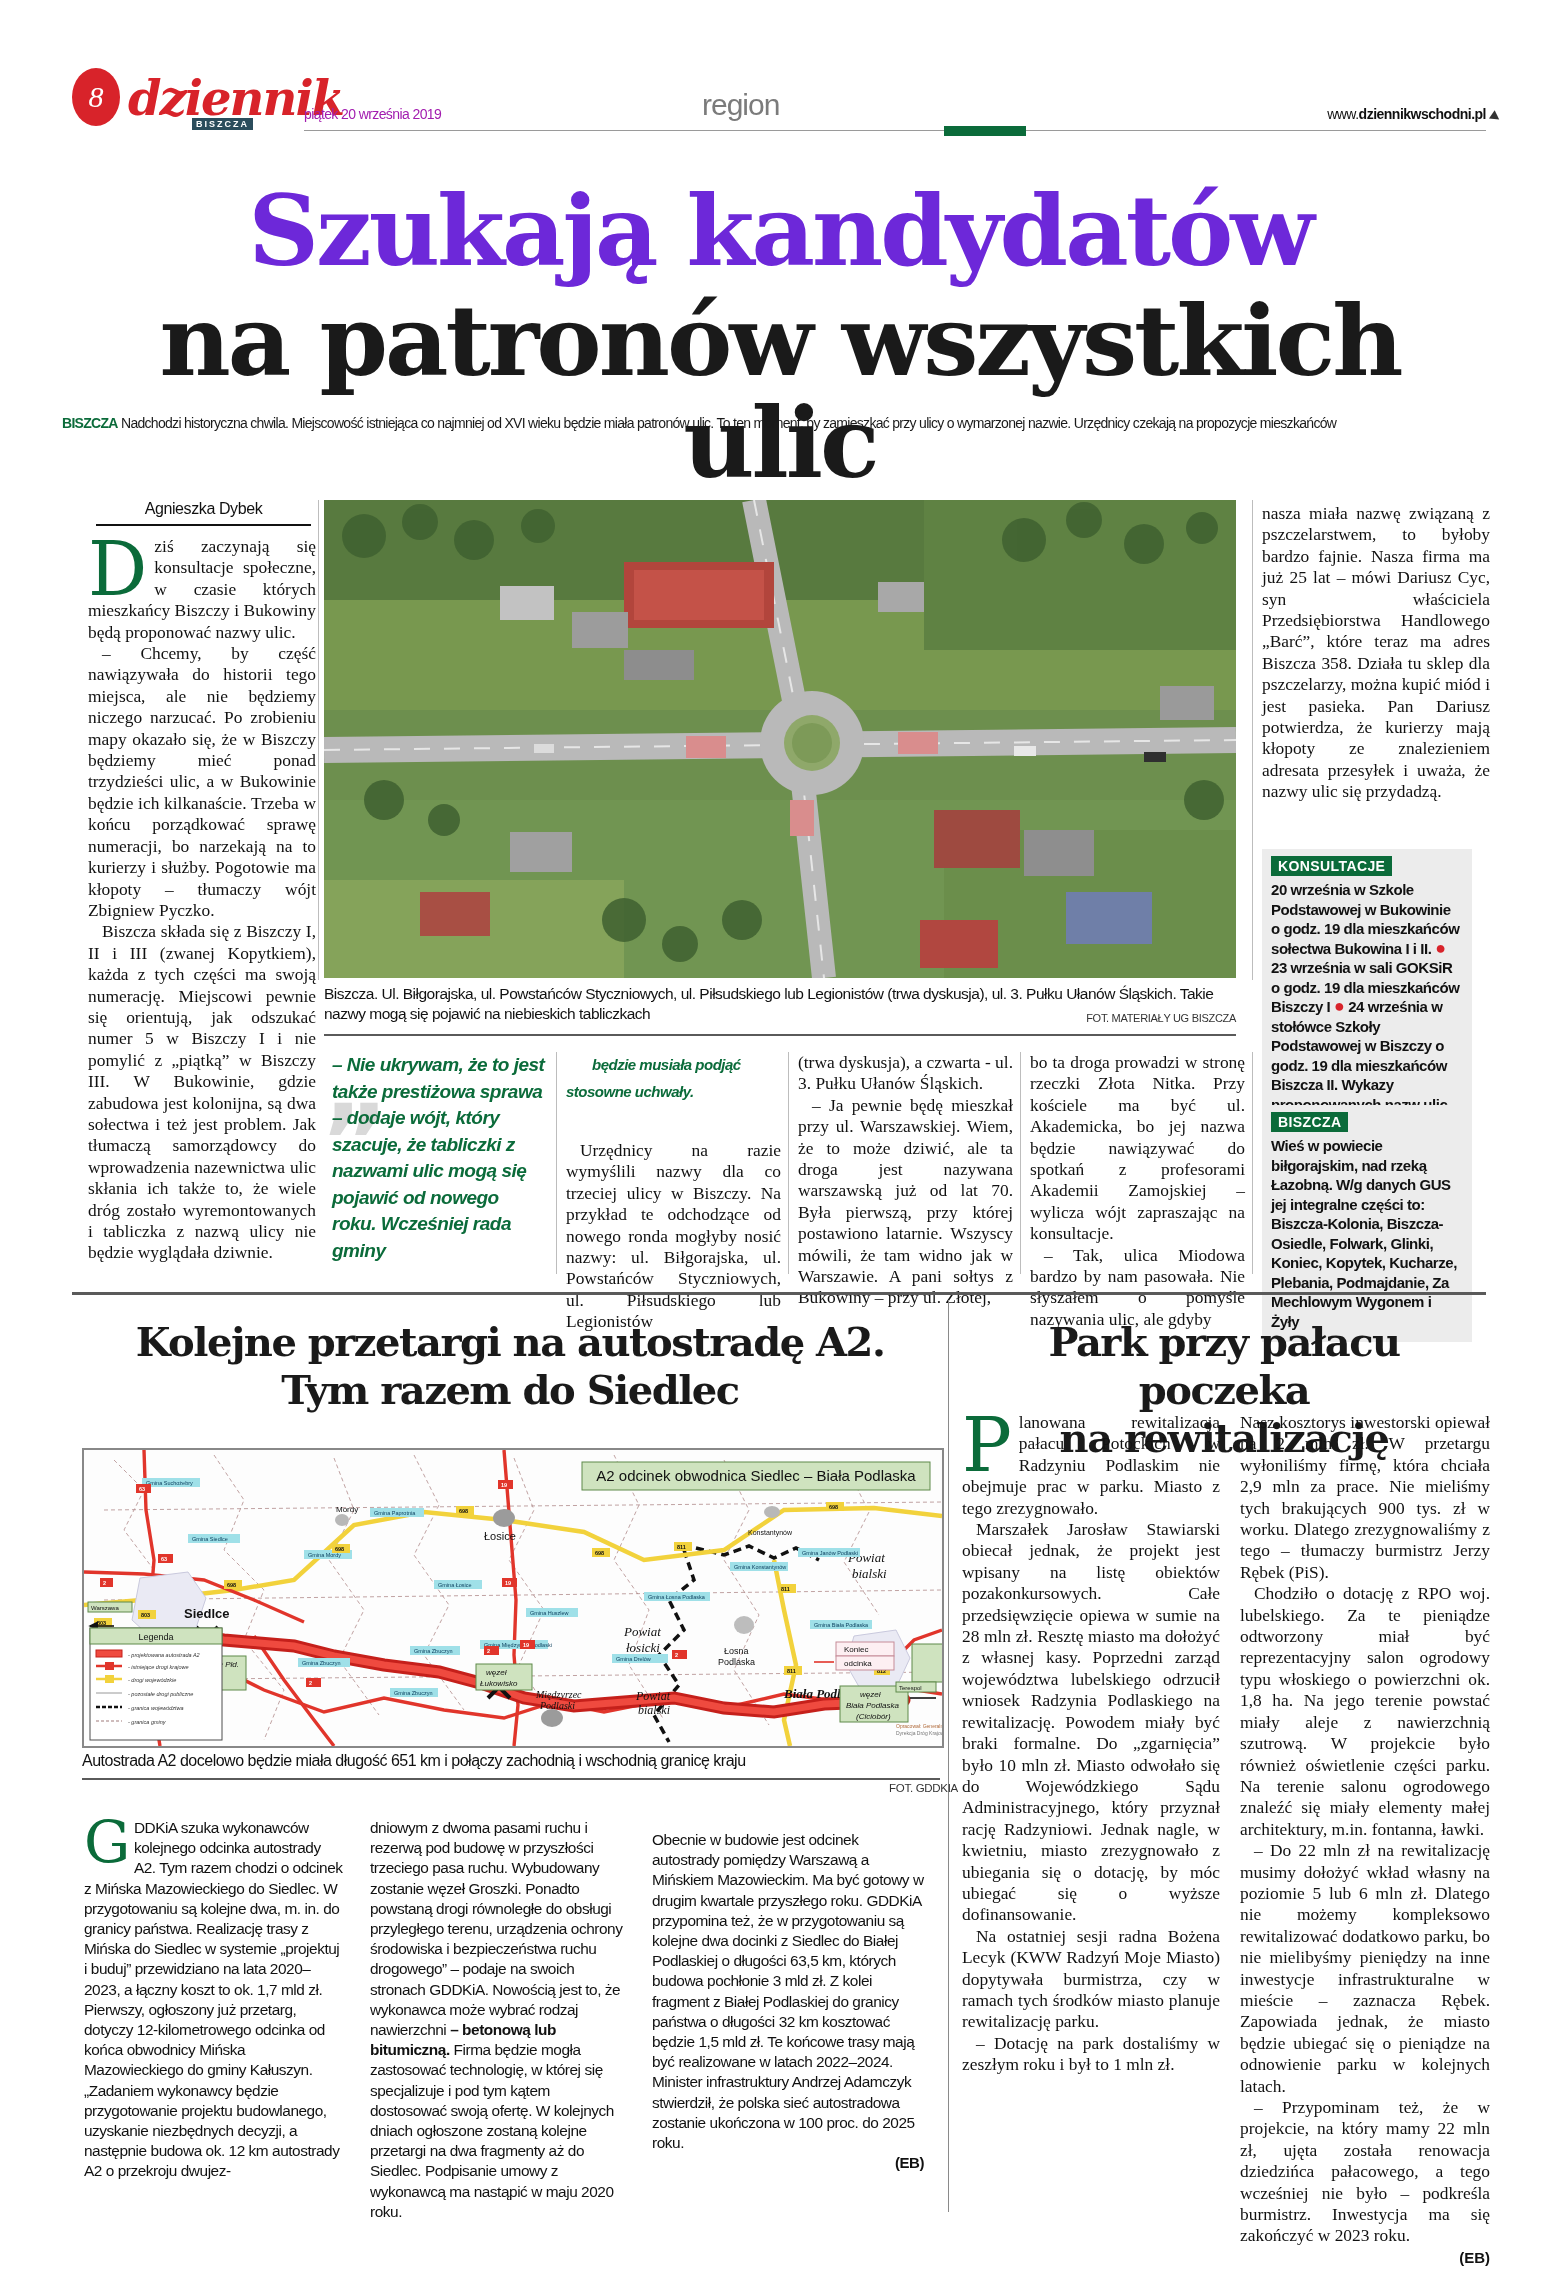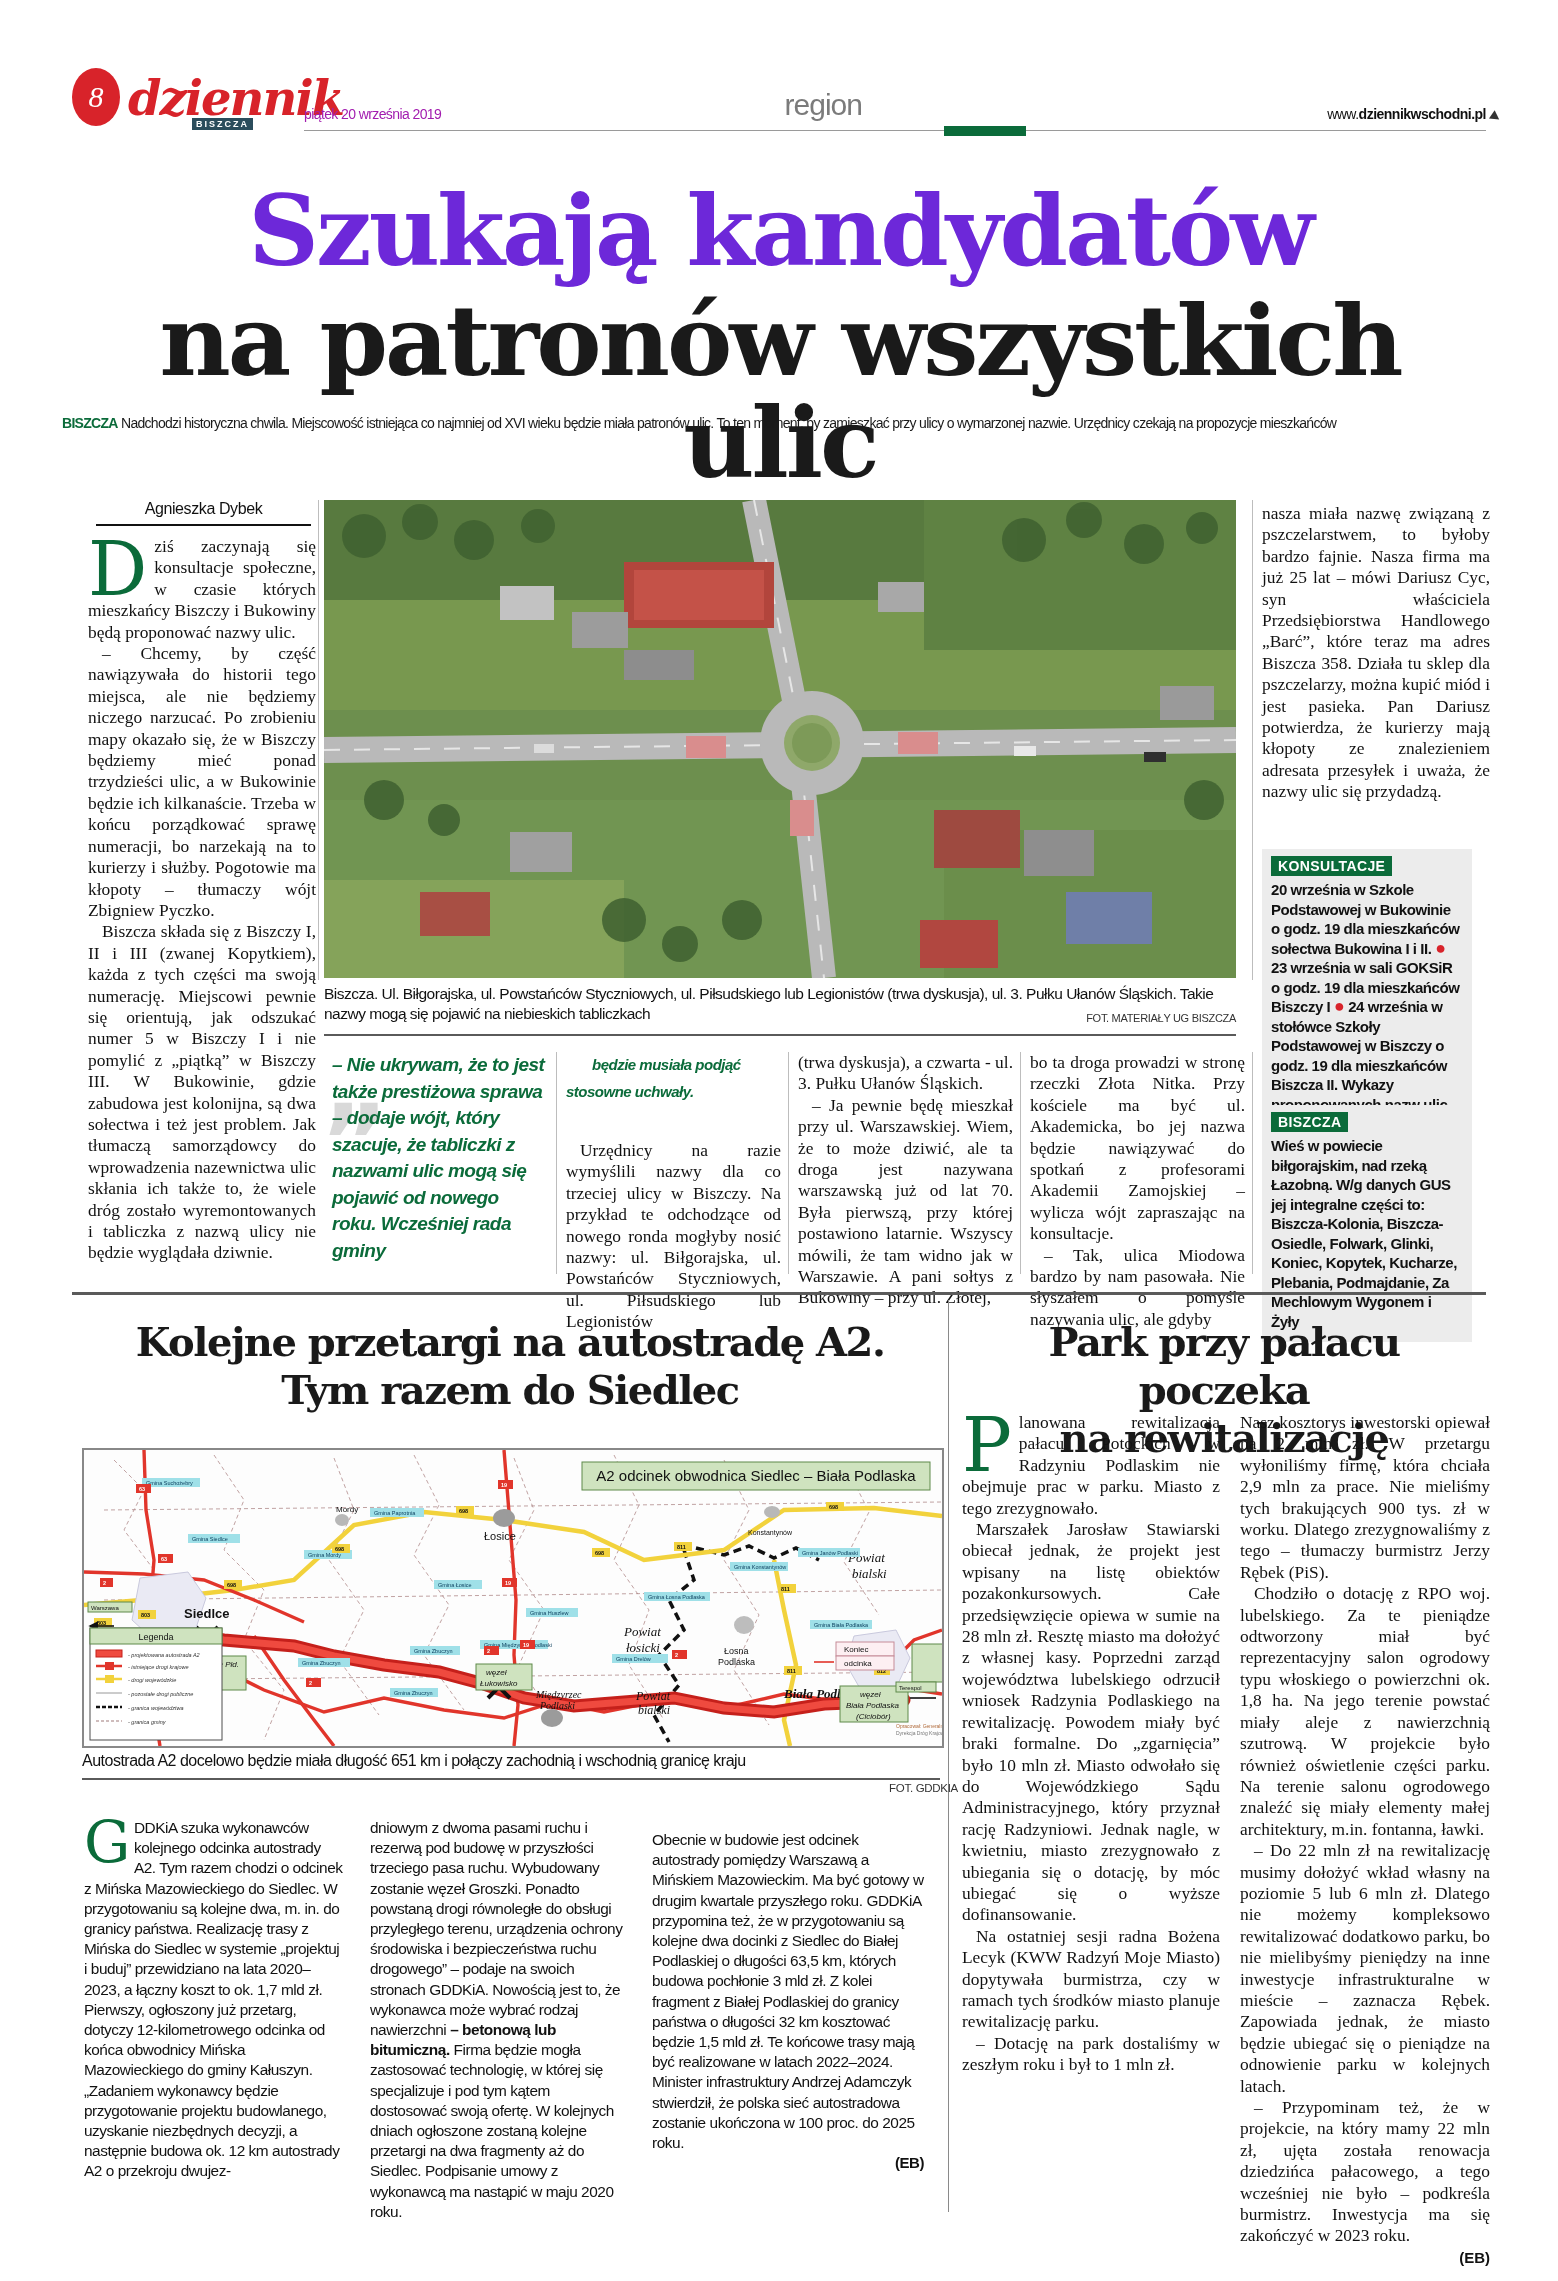--- a/index.html
+++ b/index.html
@@ -9,21 +9,21 @@
   
   .masthead{position:absolute;left:72px;top:68px;width:1414px;height:68px;}
   .issue-badge{position:absolute;left:0;top:0;width:48px;height:58px;border-radius:50%;background:#d8232a;
     color:#fff;font-family:"Liberation Serif",serif;font-size:30px;font-style:italic;text-align:center;line-height:58px;}
   .logo{position:absolute;left:56px;top:4px;font-family:"DejaVu Serif",serif;font-weight:bold;font-style:italic;
     font-size:48px;color:#d8232a;letter-spacing:-2px;line-height:52px;}
   .logo-sub{position:absolute;left:120px;top:50px;background:#2b4d5c;color:#fff;font-family:"Liberation Sans",sans-serif;
     font-size:9px;font-weight:bold;letter-spacing:2px;padding:1px 4px;}
   .mh-date{position:absolute;left:232px;top:38px;font-family:"Liberation Sans",sans-serif;font-size:14px;color:#a21caf;letter-spacing:-0.6px;}
   .mh-rule{position:absolute;left:232px;top:62px;width:1182px;height:1px;background:#9a9a9a;}
-  .mh-section{position:absolute;left:630px;top:20px;width:160px;text-align:right;
+  .mh-section{position:absolute;left:630px;top:20px;width:160px;text-align:left;
     font-family:"Liberation Sans",sans-serif;font-size:30px;color:#7b7b7b;letter-spacing:-1px;}
   .mh-section-bar{position:absolute;left:872px;top:58px;width:82px;height:10px;background:#0b6b3a;}
   .mh-url{position:absolute;right:0;top:38px;font-family:"Liberation Sans",sans-serif;font-size:14px;color:#111;letter-spacing:-0.5px;}
   .mh-url b{font-weight:bold;}
   .cursor{position:absolute;right:-14px;top:44px;width:0;height:0;border-left:9px solid #333;
     border-top:5px solid transparent;border-bottom:5px solid transparent;transform:rotate(35deg);}
 
   
   .hl{position:absolute;left:60px;width:1440px;text-align:center;
       font-family:"DejaVu Serif",serif;font-weight:bold;letter-spacing:-3px;}

